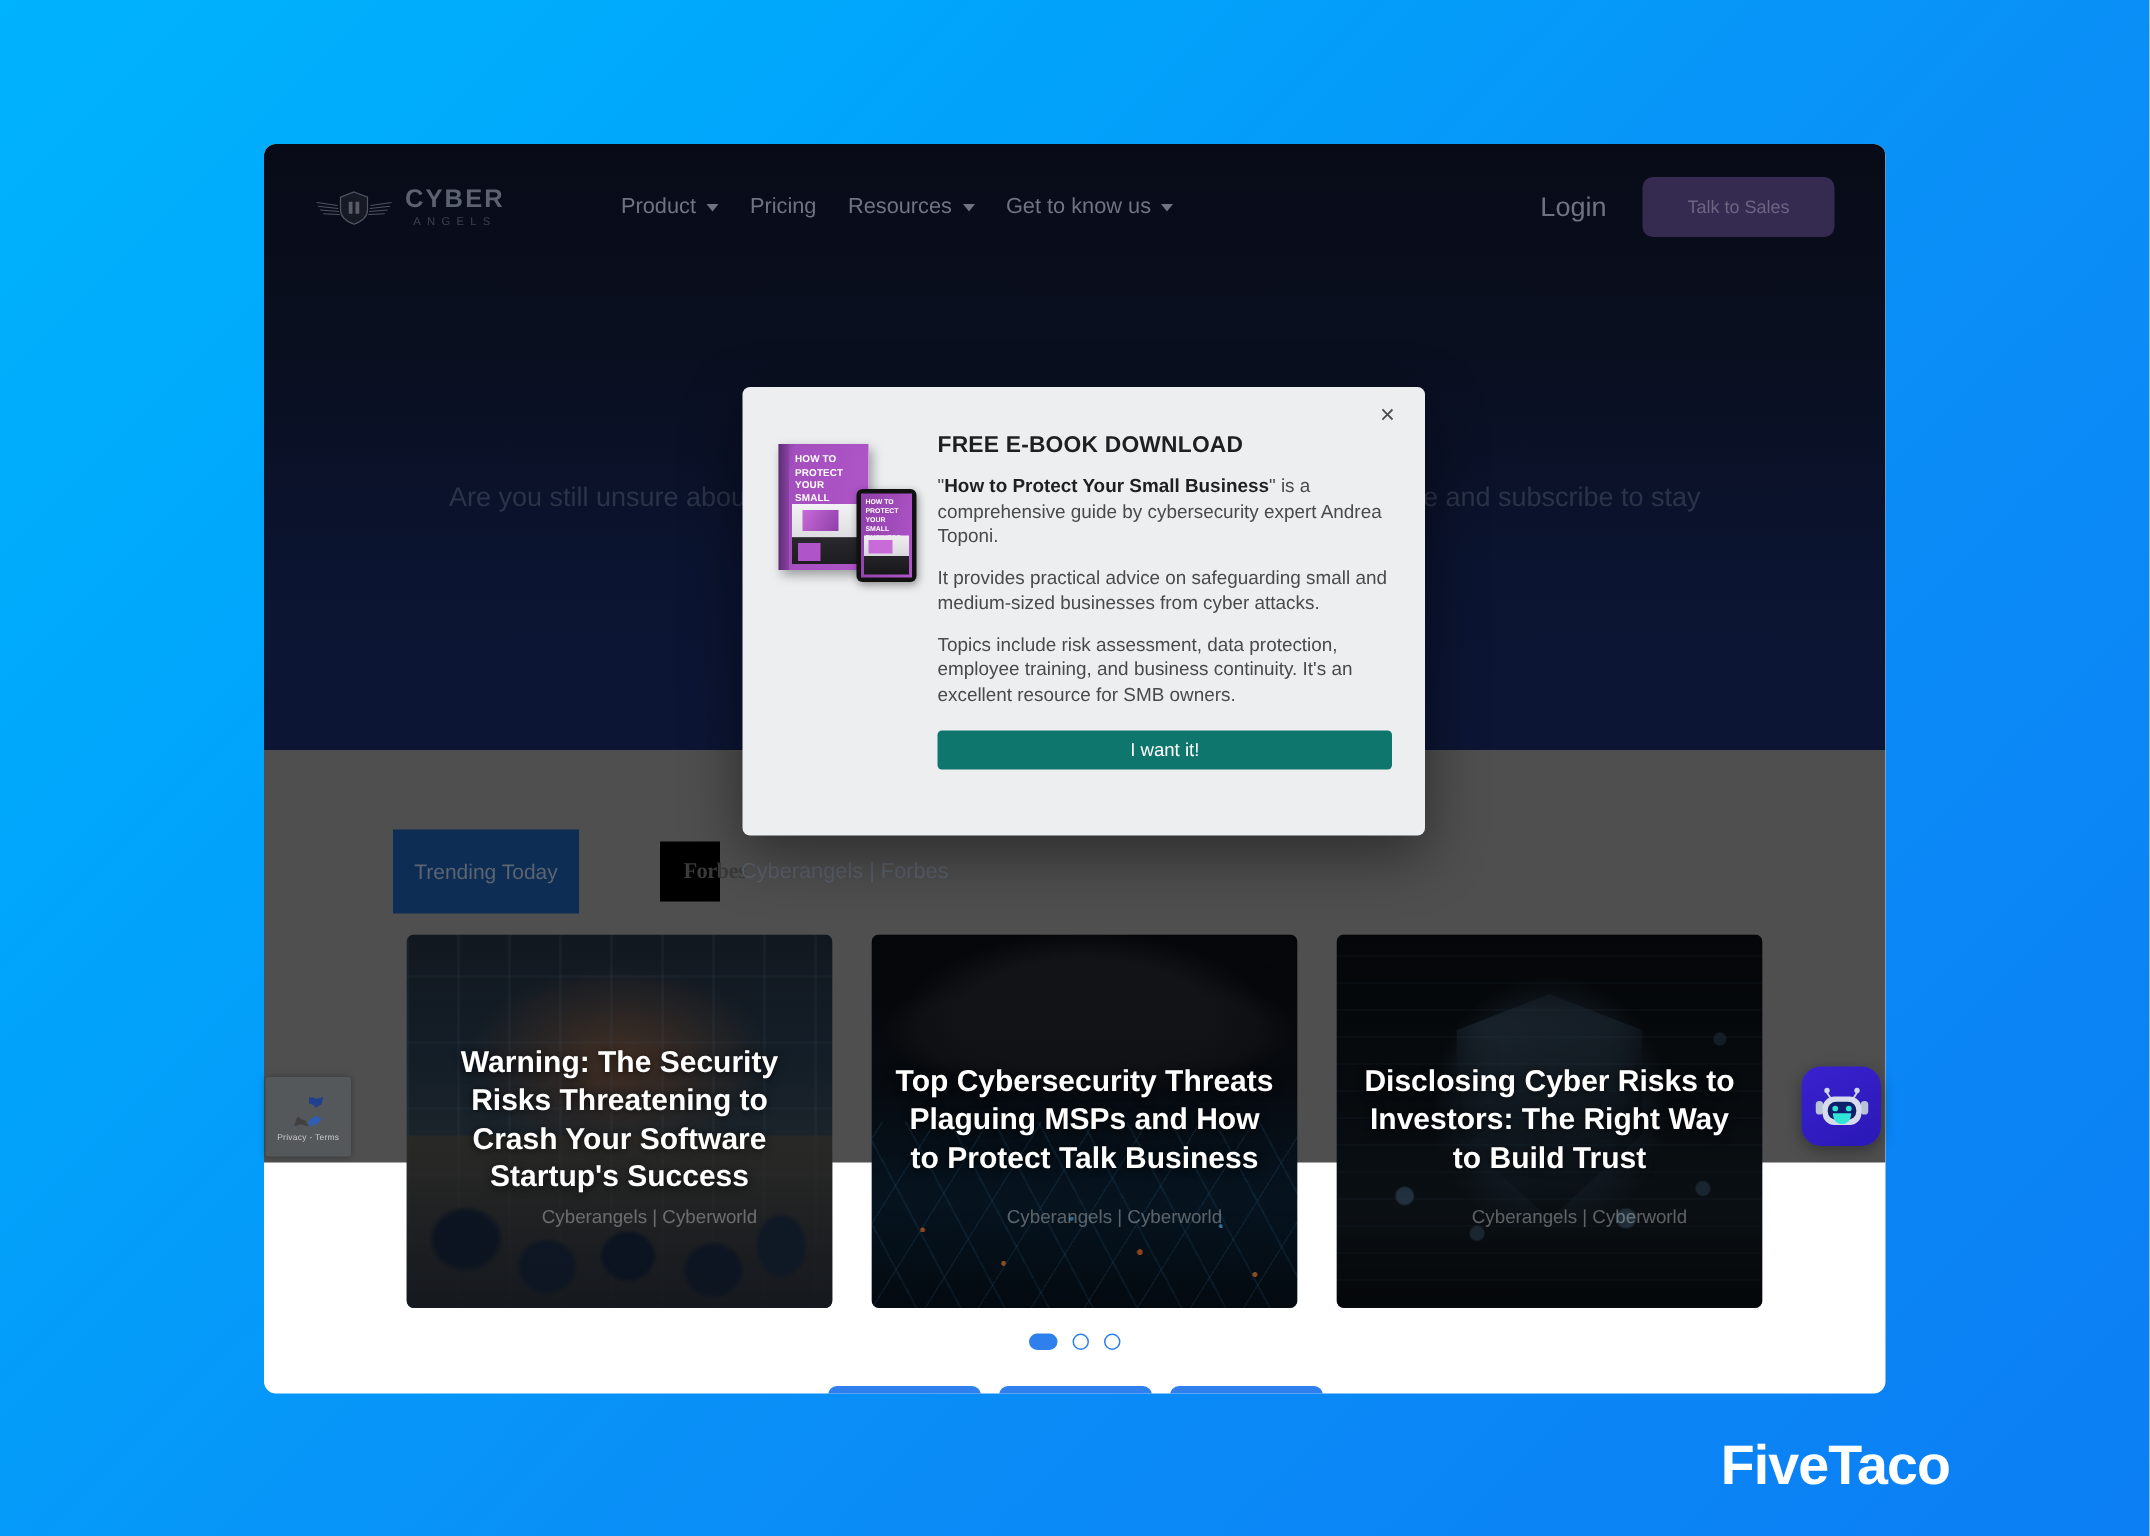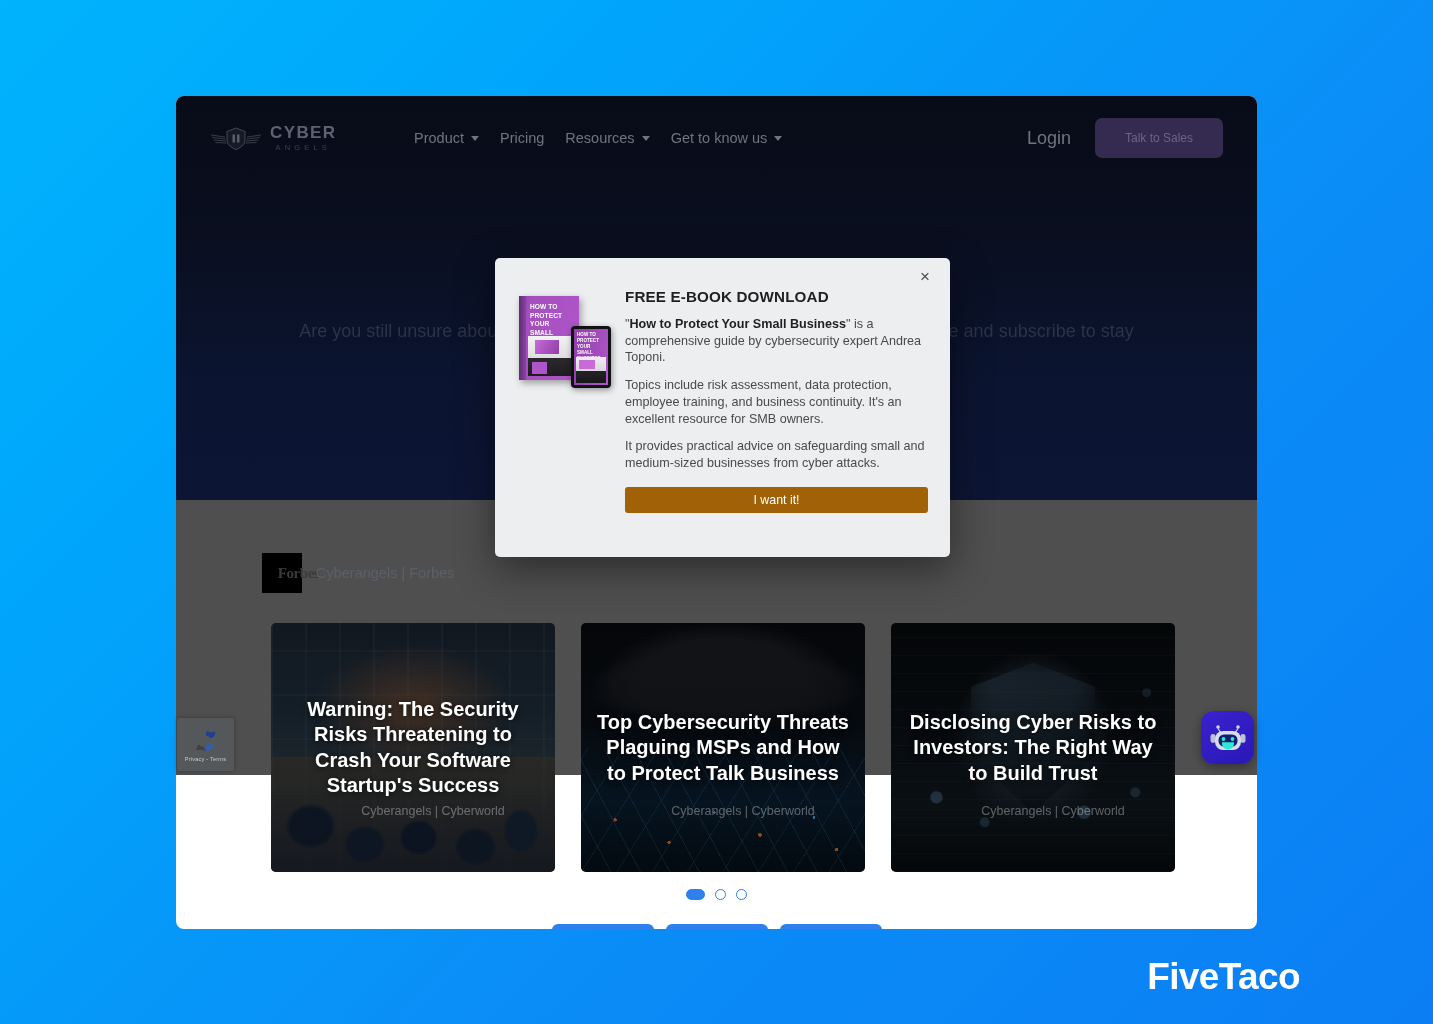--- a/index.html
+++ b/index.html
@@ -306,21 +306,21 @@
   .modal-heading {
     font-size: 15.2px; font-weight: 700; color: #1f1f1f;
     letter-spacing: .15px; margin-bottom: 11px;
   }
   .modal-p {
     font-size: 12.6px; line-height: 1.33; color: #4a4a4a; margin-bottom: 11px;
   }
   .modal-p b { color: #1f1f1f; font-weight: 700; }
   .modal-cta {
     width: 100%; height: 26px; border: none; border-radius: 3px;
-    background: #a16207; color: #fff; font-size: 12.4px;
+    background: #0f766e; color: #fff; font-size: 12.4px;
     font-family: inherit; cursor: pointer; margin-top: 4px;
   }
 
   
   .watermark {
     position: absolute; right: 133px; bottom: 26px;
     font-size: 37px; font-weight: 700; color: #ffffff;
     letter-spacing: -.6px;
   }
 </style>
@@ -370,20 +370,21 @@
       <span class="login-link">Login</span>
       <button class="cta-btn">Talk to Sales</button>
     </div>
   </div>
 
   <div class="hero-copy">Are you still unsure about our services? Explore our resources below to learn more and subscribe to stay</div>
 
   <div class="scrim"></div>
 
   <div class="trend-row">
+    <div class="trend-tab">Trending Today</div>
     <div class="source">
       <div class="forbes-logo">Forbes</div>
       <span class="source-label">Cyberangels | Forbes</span>
     </div>
   </div>
 
   <div class="cards">
 
     <div class="card">
       <div class="card-art art-office"></div>
@@ -463,21 +464,21 @@
         </div>
       </div>
     </div>
   </div>
 
   <div class="modal-body">
     <div class="modal-heading">FREE E-BOOK DOWNLOAD</div>
 
     <p class="modal-p"><span>"</span><b>How to Protect Your Small Business</b><span>" is a comprehensive guide by cybersecurity expert Andrea Toponi.</span></p>
 
+    <p class="modal-p">It provides practical advice on safeguarding small and medium-sized businesses from cyber attacks.</p>
+
     <p class="modal-p">Topics include risk assessment, data protection, employee training, and business continuity. It's an excellent resource for SMB owners.</p>
 
-    <p class="modal-p">It provides practical advice on safeguarding small and medium-sized businesses from cyber attacks.</p>
-
     <button class="modal-cta">I want it!</button>
   </div>
 </div>
 
 <div class="watermark">FiveTaco</div>
 
 </body></html>

